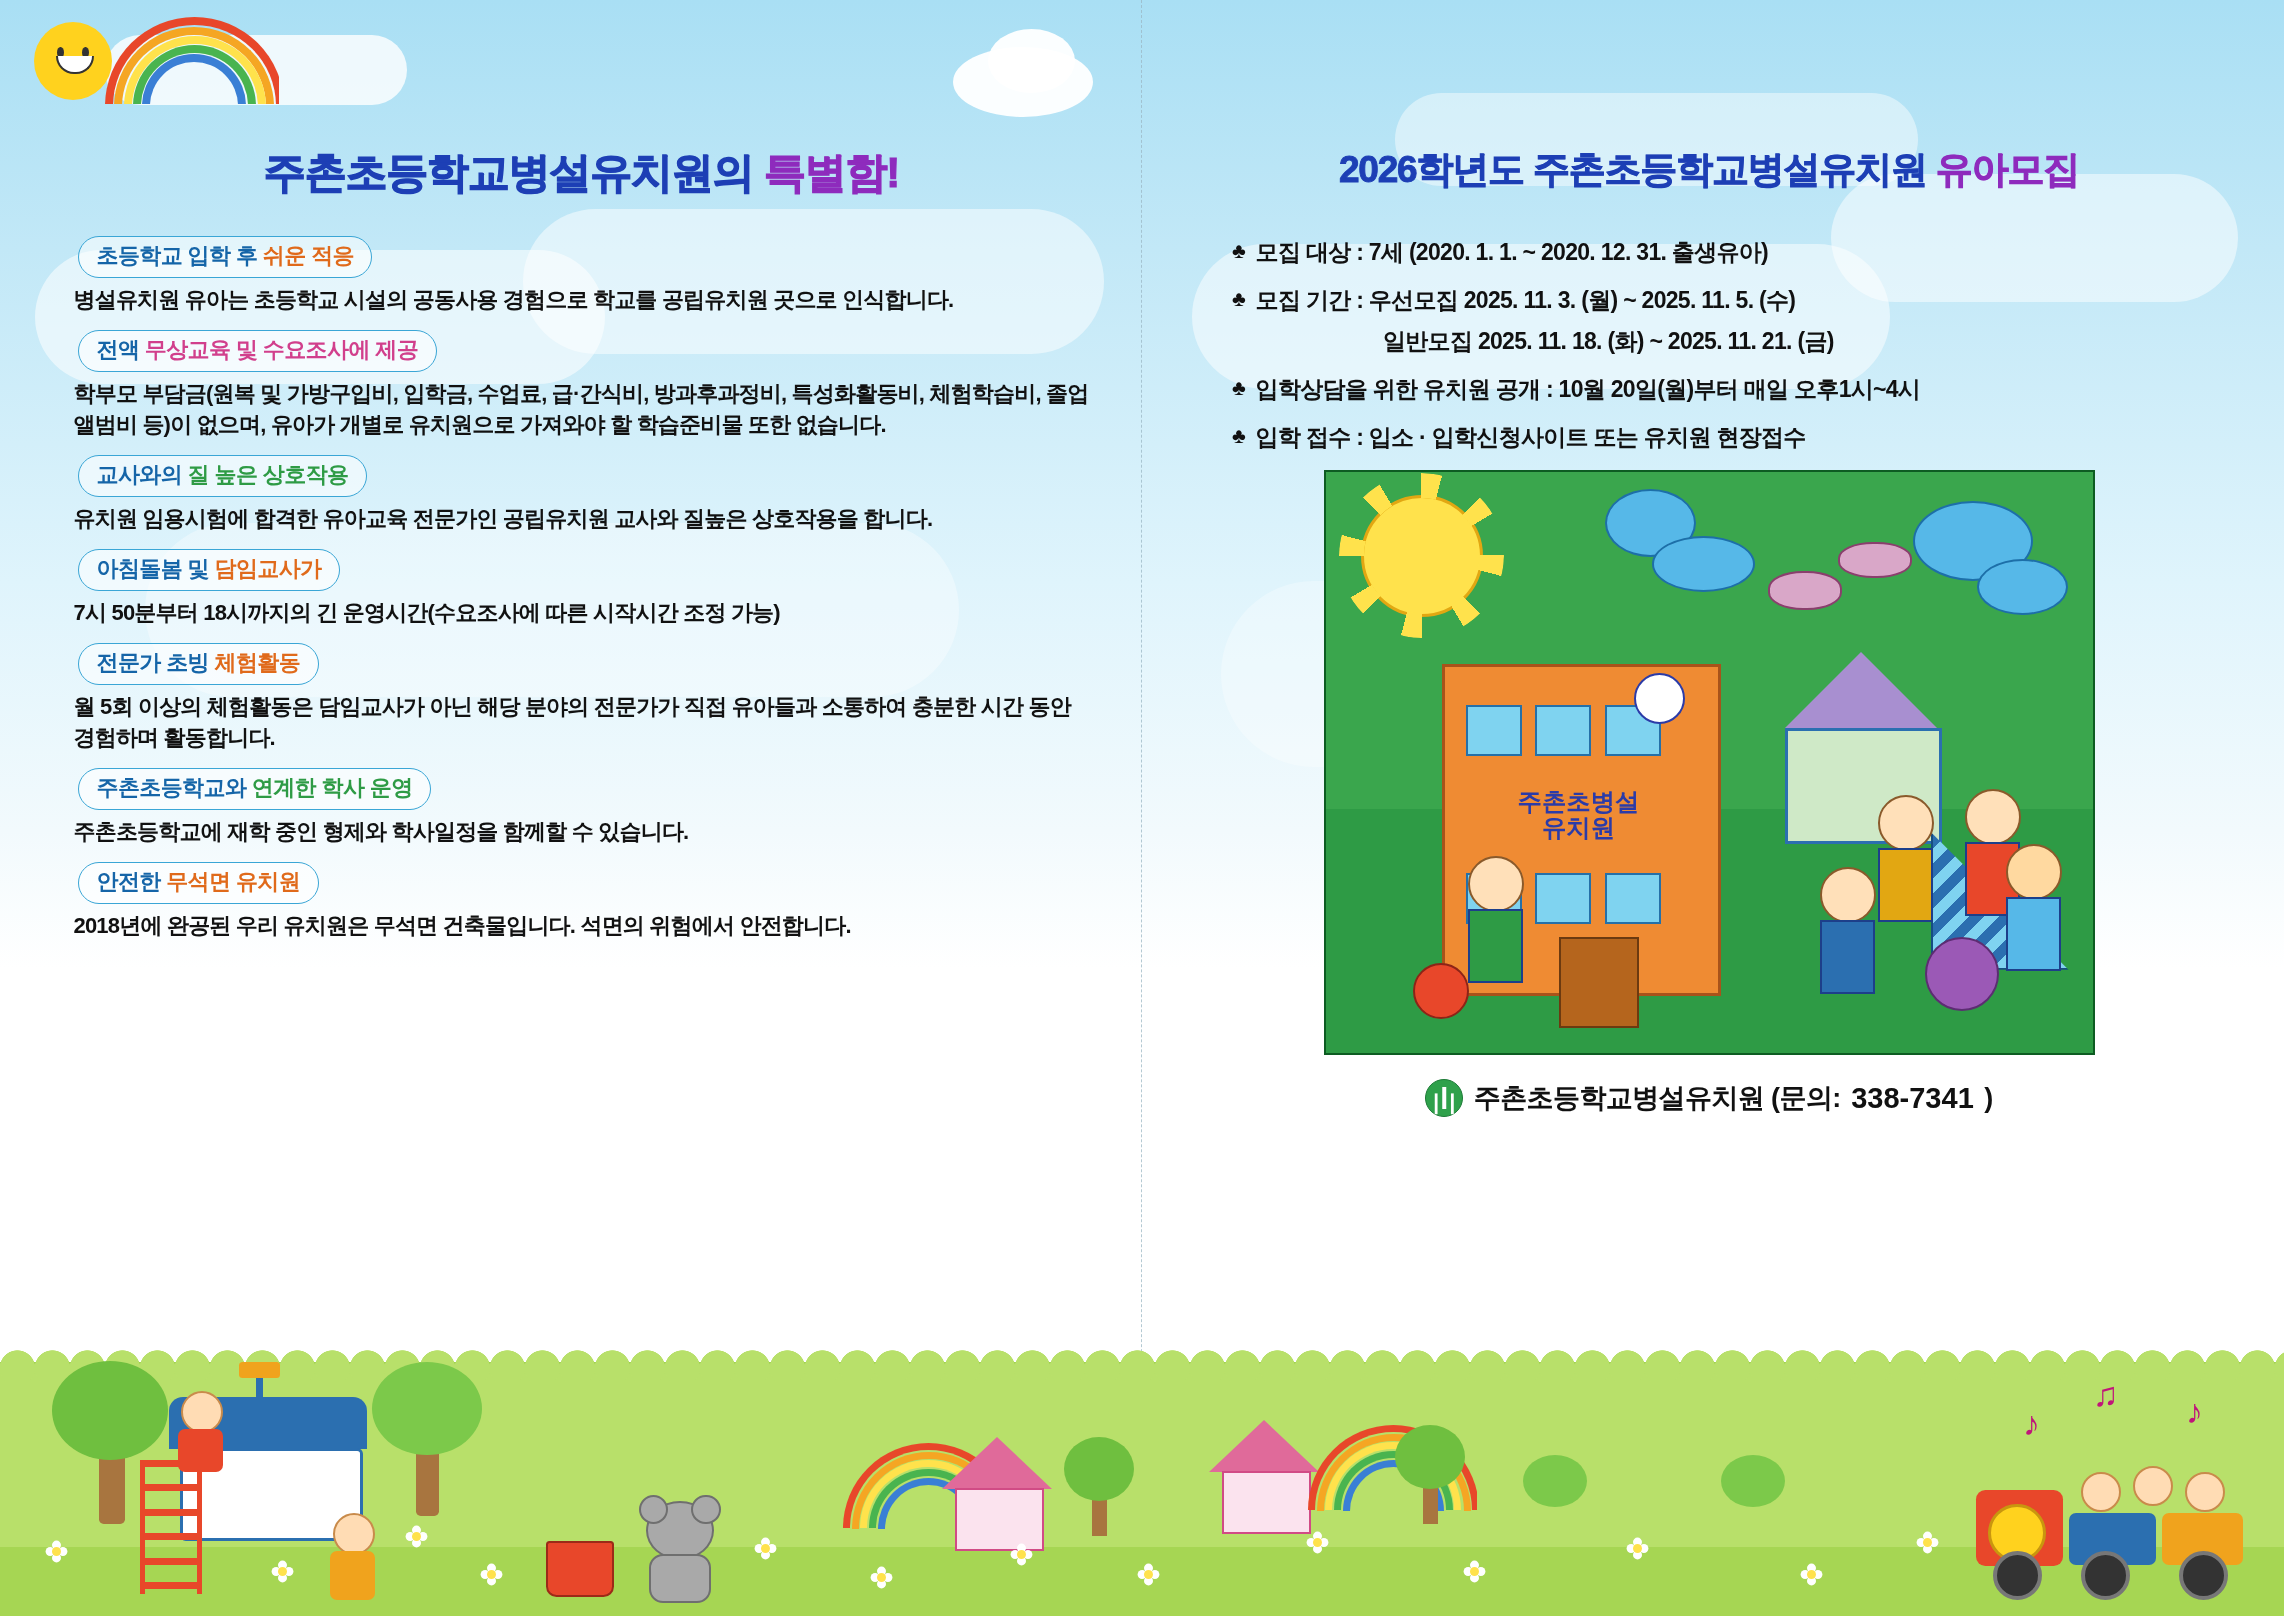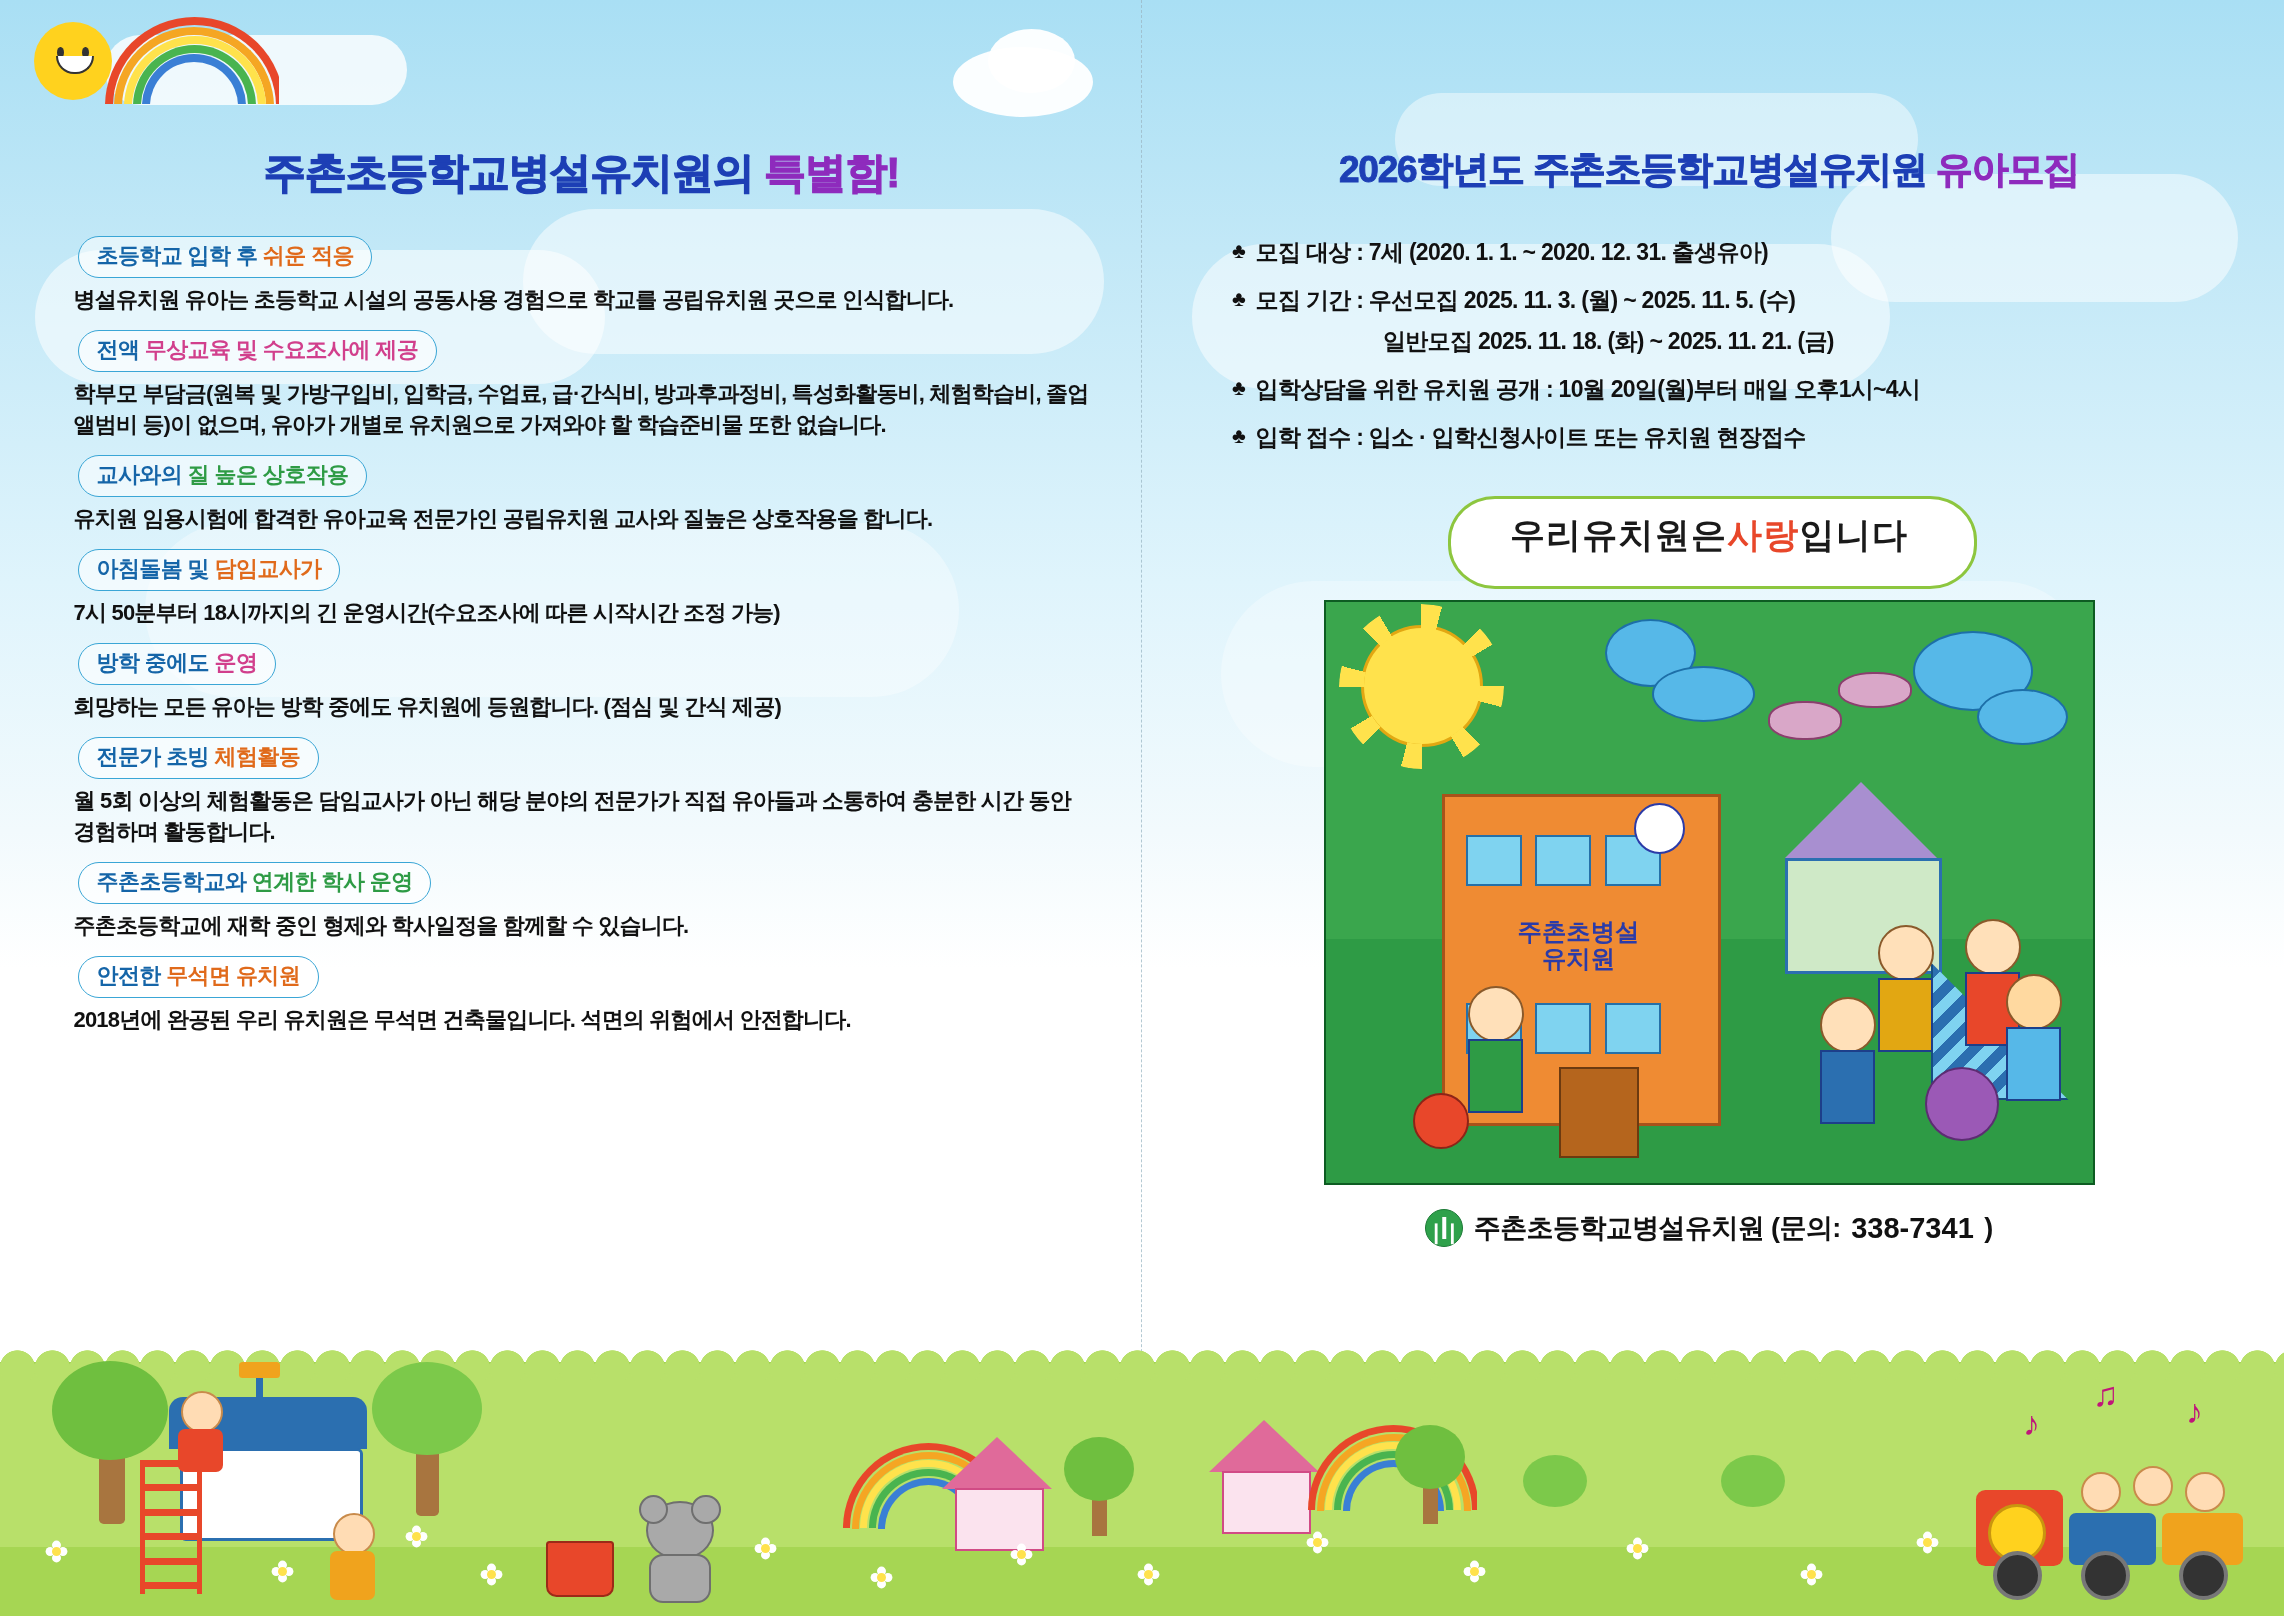--- a/index.html
+++ b/index.html
@@ -333,26 +333,20 @@
       <div class="ftext">유치원 임용시험에 합격한 유아교육 전문가인 공립유치원 교사와 질높은 상호작용을 합니다.</div>
     </div>
 
     <div class="feature">
       <div class="pill">
         <span>아침돌봄 및 </span><span class="hl">담임교사가</span>
       </div>
       <div class="ftext">7시 50분부터 18시까지의 긴 운영시간(수요조사에 따른 시작시간 조정 가능)</div>
     </div>
 
-    <div class="feature">
-      <div class="pill">
-        <span>방학 중에도 </span><span class="hl2">운영</span>
-      </div>
-      <div class="ftext">희망하는 모든 유아는 방학 중에도 유치원에 등원합니다. (점심 및 간식 제공)</div>
-    </div>
 
     <div class="feature">
       <div class="pill">
         <span>전문가 초빙 </span><span class="hl">체험활동</span>
       </div>
       <div class="ftext">월 5회 이상의 체험활동은 담임교사가 아닌 해당 분야의 전문가가 직접 유아들과 소통하여 충분한 시간 동안 경험하며 활동합니다.</div>
     </div>
 
     <div class="feature">
       <div class="pill">
@@ -388,26 +382,20 @@
     <div class="rline">
       <span class="clover">♣</span>
       <span>입학상담을 위한 유치원 공개 : 10월 20일(월)부터 매일 오후1시~4시</span>
     </div>
 
     <div class="rline">
       <span class="clover">♣</span>
       <span>입학 접수 : 입소 · 입학신청사이트 또는 유치원 현장접수</span>
     </div>
 
-    <div class="hand-banner">
-      <div class="oval"></div>
-      <div class="hand-text">
-        <span>우리유치원은</span><span class="rainbow1">사랑</span><span>입니다</span>
-      </div>
-    </div>
 
     <div class="drawing">
       <div class="d-sky"></div>
       <div class="d-ground"></div>
 
       <div class="d-sun"></div>
 
       <div class="d-cloud" style="left:279px;top:17.4px;width:87px;height:64px;"></div>
       <div class="d-cloud" style="left:326px;top:64px;width:99px;height:52px;"></div>
       <div class="d-cloud" style="left:587px;top:29px;width:116px;height:76px;"></div>

